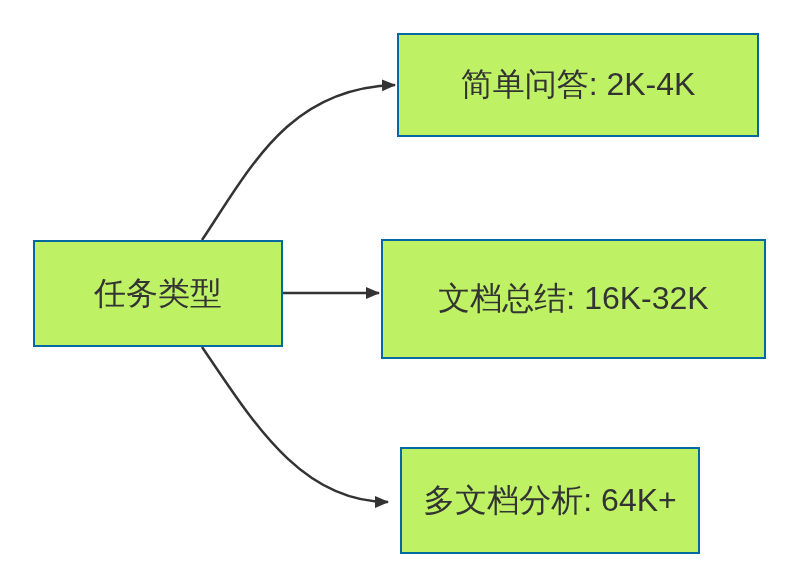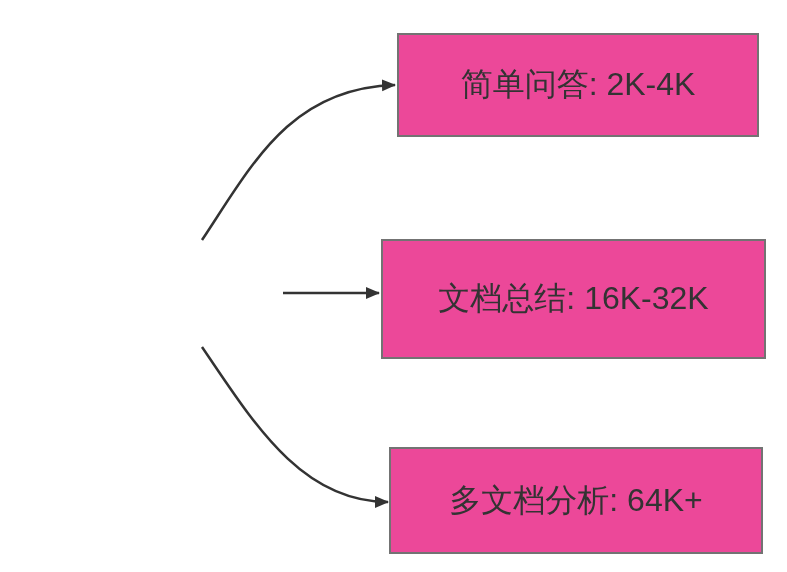--- a/index.html
+++ b/index.html
@@ -23,51 +23,54 @@
     height: 572px;
   }
   .edge {
     fill: none;
     stroke: #333333;
     stroke-width: 2.5px;
   }
   .node {
     position: absolute;
     box-sizing: border-box;
-    background: #ec4899;
-    border: 2px solid #737373;
+    background: #bef264;
+    border: 2px solid #0369a1;
     color: #333333;
     font-size: 32px;
     display: flex;
     align-items: center;
     justify-content: center;
     text-align: center;
     white-space: nowrap;
   }
   .node-task  { left: 33px;  top: 240px; width: 250px; height: 107px; }
   .node-qa    { left: 397px; top: 33px;  width: 362px; height: 104px; }
   .node-doc   { left: 381px; top: 239px; width: 385px; height: 120px; }
-  .node-multi { left: 389px; top: 447px; width: 374px; height: 107px; align-items: center; }
+  .node-multi { left: 400px; top: 447px; width: 300px; height: 107px; align-items: center; }
 </style>
 </head>
 <body>
 
 <div class="canvas">
 
   <svg class="edges-layer" viewBox="0 0 787 572" aria-hidden="true">
     <defs>
       <marker id="arrowhead" markerUnits="userSpaceOnUse" markerWidth="16" markerHeight="14" refX="13" refY="6" orient="auto">
         <path d="M0,0 L14,6 L0,12 Z" fill="#333333"></path>
       </marker>
     </defs>
     <path class="edge" d="M202,240 C252,165 290,88 395,85" marker-end="url(#arrowhead)"></path>
     <path class="edge" d="M283,293 L379,293" marker-end="url(#arrowhead)"></path>
     <path class="edge" d="M202,347 C252,420 300,502 388,502" marker-end="url(#arrowhead)"></path>
   </svg>
 
+  <div class="node node-task">
+    <span>任务类型</span>
+  </div>
 
   <div class="node node-qa">
     <span>简单问答: 2K-4K</span>
   </div>
 
   <div class="node node-doc">
     <span>文档总结: 16K-32K</span>
   </div>
 
   <div class="node node-multi">

